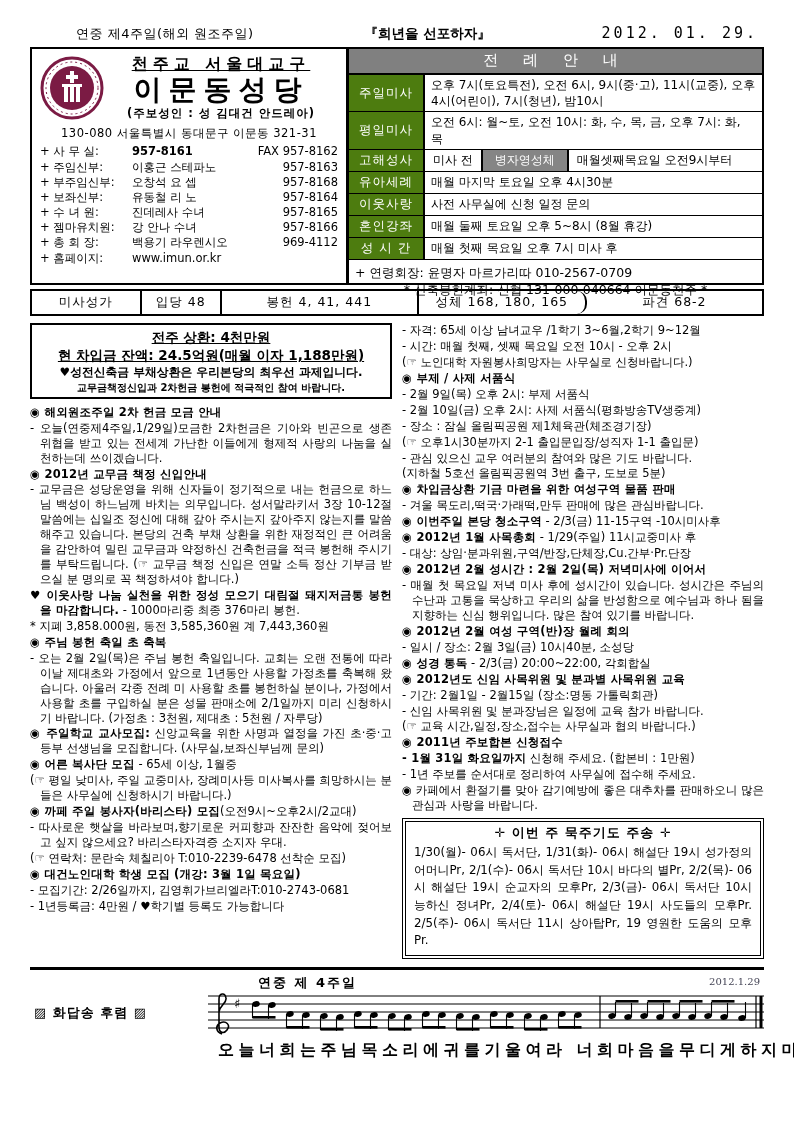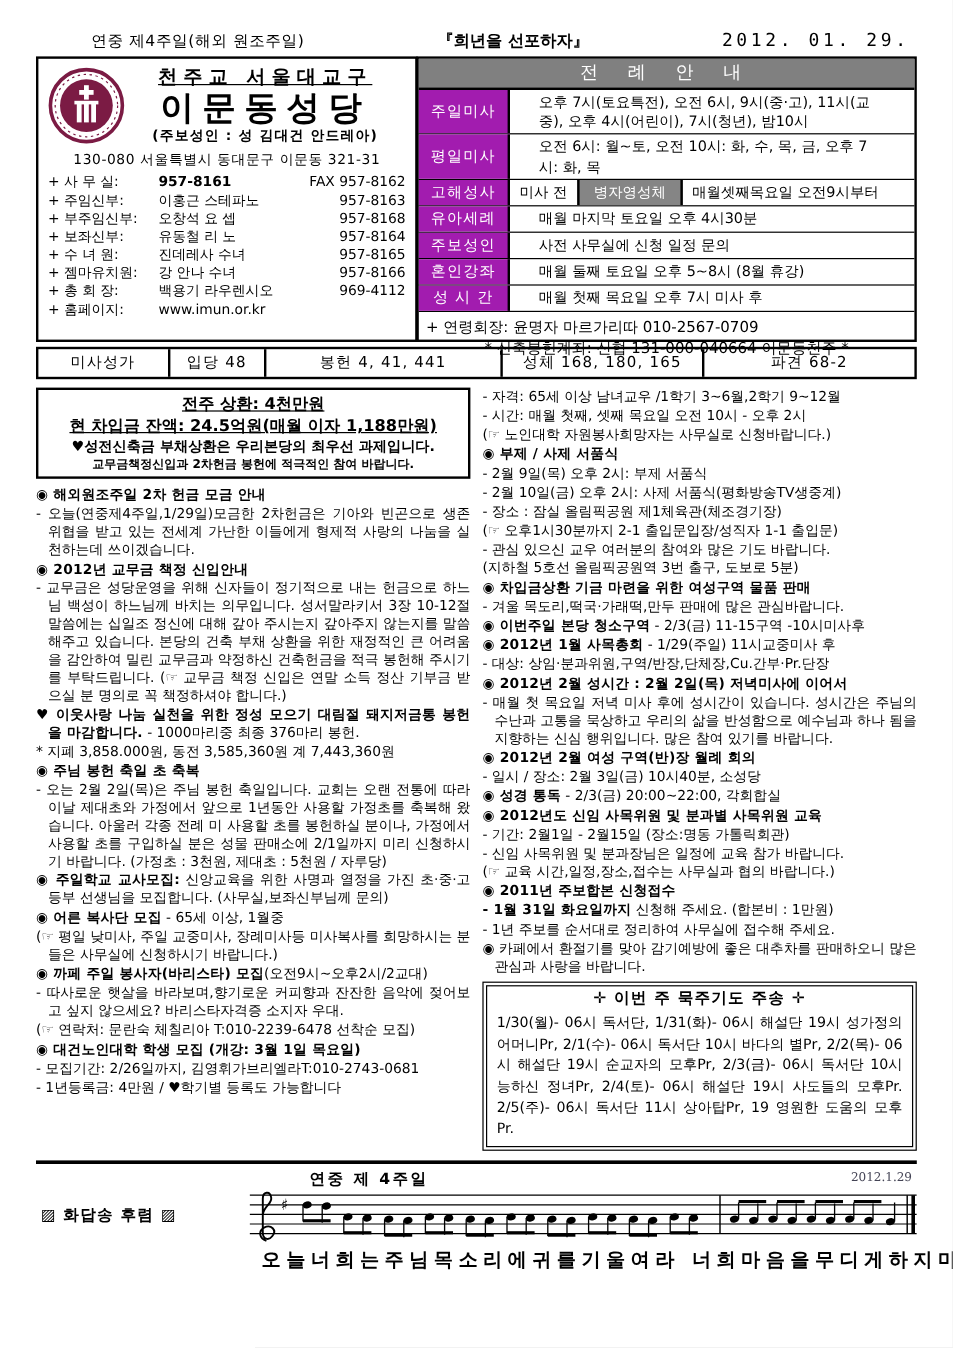--- a/index.html
+++ b/index.html
@@ -29,32 +29,32 @@
   .contact-list { font-size:11.5px; line-height:1.32; }
   .contact-row { display:flex; white-space:nowrap; }
   .contact-row .c-label { width:92px; }
   .contact-row .c-name { flex:1; }
   .contact-row .c-phone { text-align:right; }
   .c-name.bold { font-weight:bold; }
 
   .liturgy-box { flex:1; border:2px solid #000; border-left:2px solid #000; margin-left:-1px; display:flex; flex-direction:column; }
   .lit-title { background:#808080; color:#fff; text-align:center; font-size:15px; letter-spacing:10px; padding:2px 0 3px 0; border-bottom:2px solid #000; }
   .lit-row { display:flex; border-bottom:1px solid #000; }
-  .lit-label { width:76px; background:#a21caf; color:#fff; display:flex; align-items:center; justify-content:center; font-size:12.5px; border-right:2px solid #000; padding:2px 1px; text-align:center; letter-spacing:1px; }
-  .lit-content { flex:1; padding:2px 24px; font-size:12px; line-height:1.35; display:flex; align-items:center; flex-wrap:wrap; }
+  .lit-label { width:76px; background:#4d7c0f; color:#fff; display:flex; align-items:center; justify-content:center; font-size:12.5px; border-right:2px solid #000; padding:2px 1px; text-align:center; letter-spacing:1px; }
+  .lit-content { flex:1; padding:2px 6px; font-size:12px; line-height:1.35; display:flex; align-items:center; flex-wrap:wrap; }
   .lit-content.special { padding:0; align-items:stretch; }
   .lit-content.special .seg { display:flex; align-items:center; padding:2px 8px; }
   .lit-content.special .inner-label { background:#858585; color:#fff; border-left:2px solid #000; border-right:2px solid #000; padding:2px 12px; display:flex; align-items:center; }
   .lit-notes { flex:1; padding:4px 6px 2px 6px; font-size:12.5px; line-height:1.4; }
 
   
   .hymn-row { display:flex; border:2px solid #000; margin-top:4px; text-align:center; font-size:12.5px; }
   .hymn-cell { padding:3px 2px; border-right:2px solid #000; letter-spacing:1px; }
   .hymn-cell:last-child { border-right:none; }
-  .hc1{width:15%;} .hc2{width:11%;} .hc3{width:27%;} .hc4{width:23%;} .hc5{width:24%;}
+  .hc1{width:15%;} .hc2{width:11%;} .hc3{width:27%;} .hc4{width:23%;border-radius:10px;} .hc5{width:24%;}
 
   
   .columns { display:flex; gap:10px; margin-top:7px; }
   .col { width:50%; font-size:11.5px; line-height:1.3; }
   .notice-box { border:2px solid #000; text-align:center; padding:3px 4px; margin-bottom:6px; }
   .notice-box .nb1, .notice-box .nb2 { font-weight:bold; font-size:13.5px; text-decoration:underline; line-height:1.35; }
   .notice-box .nb3 { font-weight:600; font-size:11.8px; margin-top:1px; }
   .notice-box .nb4 { font-weight:600; font-size:10px; }
   .para { margin:0 0 1px 0; text-align:justify; padding-left:10px; text-indent:-10px; }
   .para b { letter-spacing:0.2px; }
@@ -165,21 +165,21 @@
           <span class="seg">미사 전</span>
           <span class="inner-label">병자영성체</span>
           <span class="seg">매월셋째목요일 오전9시부터</span>
         </div>
       </div>
       <div class="lit-row">
         <div class="lit-label">유아세례</div>
         <div class="lit-content">매월 마지막 토요일 오후 4시30분</div>
       </div>
       <div class="lit-row">
-        <div class="lit-label">주보성인</div>
+        <div class="lit-label">이웃사랑</div>
         <div class="lit-content">사전 사무실에 신청 일정 문의</div>
       </div>
       <div class="lit-row">
         <div class="lit-label">혼인강좌</div>
         <div class="lit-content">매월 둘째 토요일 오후 5~8시 (8월 휴강)</div>
       </div>
       <div class="lit-row">
         <div class="lit-label">성 시 간</div>
         <div class="lit-content">매월 첫째 목요일 오후 7시 미사 후</div>
       </div>

